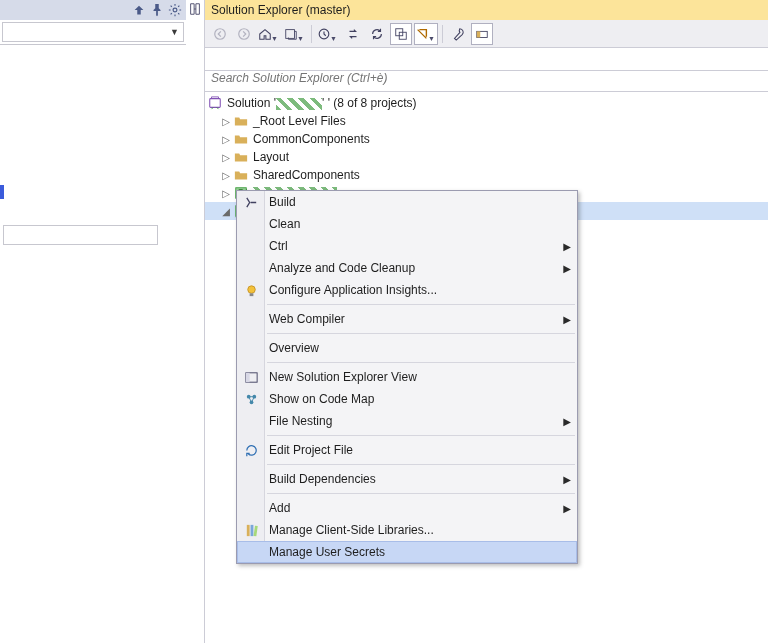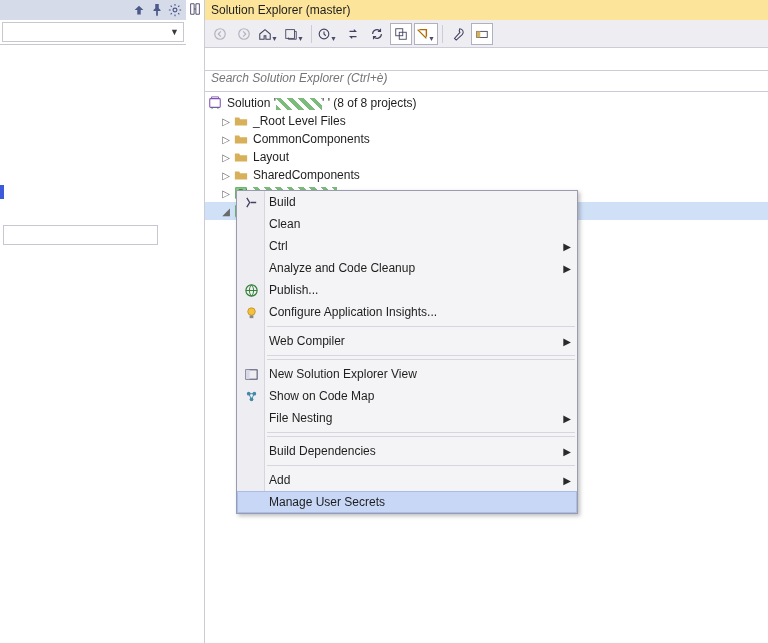--- a/index.html
+++ b/index.html
@@ -355,41 +355,35 @@
         <span>Ctrl</span>
         <span class="arrow">▶</span>
       </div>
       <div class="ctx-item">
         <span>Analyze and Code Cleanup</span>
         <span class="arrow">▶</span>
       </div>
       <div class="ctx-item">
         <span class="mi-icon">
           <svg viewBox="0 0 16 16">
-            <circle cx="8" cy="8" r="6" fill="none" stroke="#2f7d32" stroke-width="1.2"></circle>
-            <path d="M2 8h12M8 2c3 3 3 9 0 12M8 2c-3 3-3 9 0 12" stroke="#2f7d32" fill="none"></path>
-          </svg>
-        </span>
-        <span>Publish...</span>
-      </div>
-      <div class="ctx-item">
-        <span class="mi-icon">
-          <svg viewBox="0 0 16 16">
             <circle cx="8" cy="7" r="4" fill="#f3c13a" stroke="#c7952a"></circle>
             <rect x="6" y="11" width="4" height="3" fill="#888"></rect>
           </svg>
         </span>
         <span>Configure Application Insights...</span>
       </div>
       <div class="ctx-item sep"></div>
       <div class="ctx-item">
         <span>Web Compiler</span>
         <span class="arrow">▶</span>
       </div>
       <div class="ctx-item sep"></div>
+      <div class="ctx-item">
+        <span>Overview</span>
+      </div>
       <div class="ctx-item sep"></div>
       <div class="ctx-item">
         <span class="mi-icon">
           <svg viewBox="0 0 16 16">
             <rect x="2" y="3" width="12" height="10" fill="none" stroke="#414160"></rect>
             <rect x="2" y="3" width="4" height="10" fill="#d8d8e6"></rect>
           </svg>
         </span>
         <span>New Solution Explorer View</span>
       </div>
@@ -402,27 +396,46 @@
             <path d="M5 5L11 5 8 11z" stroke="#48a" fill="none"></path>
           </svg>
         </span>
         <span>Show on Code Map</span>
       </div>
       <div class="ctx-item">
         <span>File Nesting</span>
         <span class="arrow">▶</span>
       </div>
       <div class="ctx-item sep"></div>
+      <div class="ctx-item">
+        <span class="mi-icon">
+          <svg viewBox="0 0 16 16">
+            <path d="M3 8a5 5 0 1 1 1.5 3.5" fill="none" stroke="#2f6fb3" stroke-width="1.3"></path>
+            <path d="M3 14v-3h3" fill="none" stroke="#2f6fb3" stroke-width="1.3"></path>
+          </svg>
+        </span>
+        <span>Edit Project File</span>
+      </div>
       <div class="ctx-item sep"></div>
       <div class="ctx-item">
         <span>Build Dependencies</span>
         <span class="arrow">▶</span>
       </div>
       <div class="ctx-item sep"></div>
       <div class="ctx-item">
         <span>Add</span>
         <span class="arrow">▶</span>
+      </div>
+      <div class="ctx-item">
+        <span class="mi-icon">
+          <svg viewBox="0 0 16 16">
+            <rect x="3" y="2" width="3" height="12" fill="#d9b05a"></rect>
+            <rect x="7" y="2" width="3" height="12" fill="#7aa7d9"></rect>
+            <rect x="11" y="3" width="3" height="11" fill="#a7d97a" transform="rotate(8 12 8)"></rect>
+          </svg>
+        </span>
+        <span>Manage Client-Side Libraries...</span>
       </div>
       <div class="ctx-item highlight">
         <span>Manage User Secrets</span>
       </div>
     </div>
 </div>
 
 </body></html>

